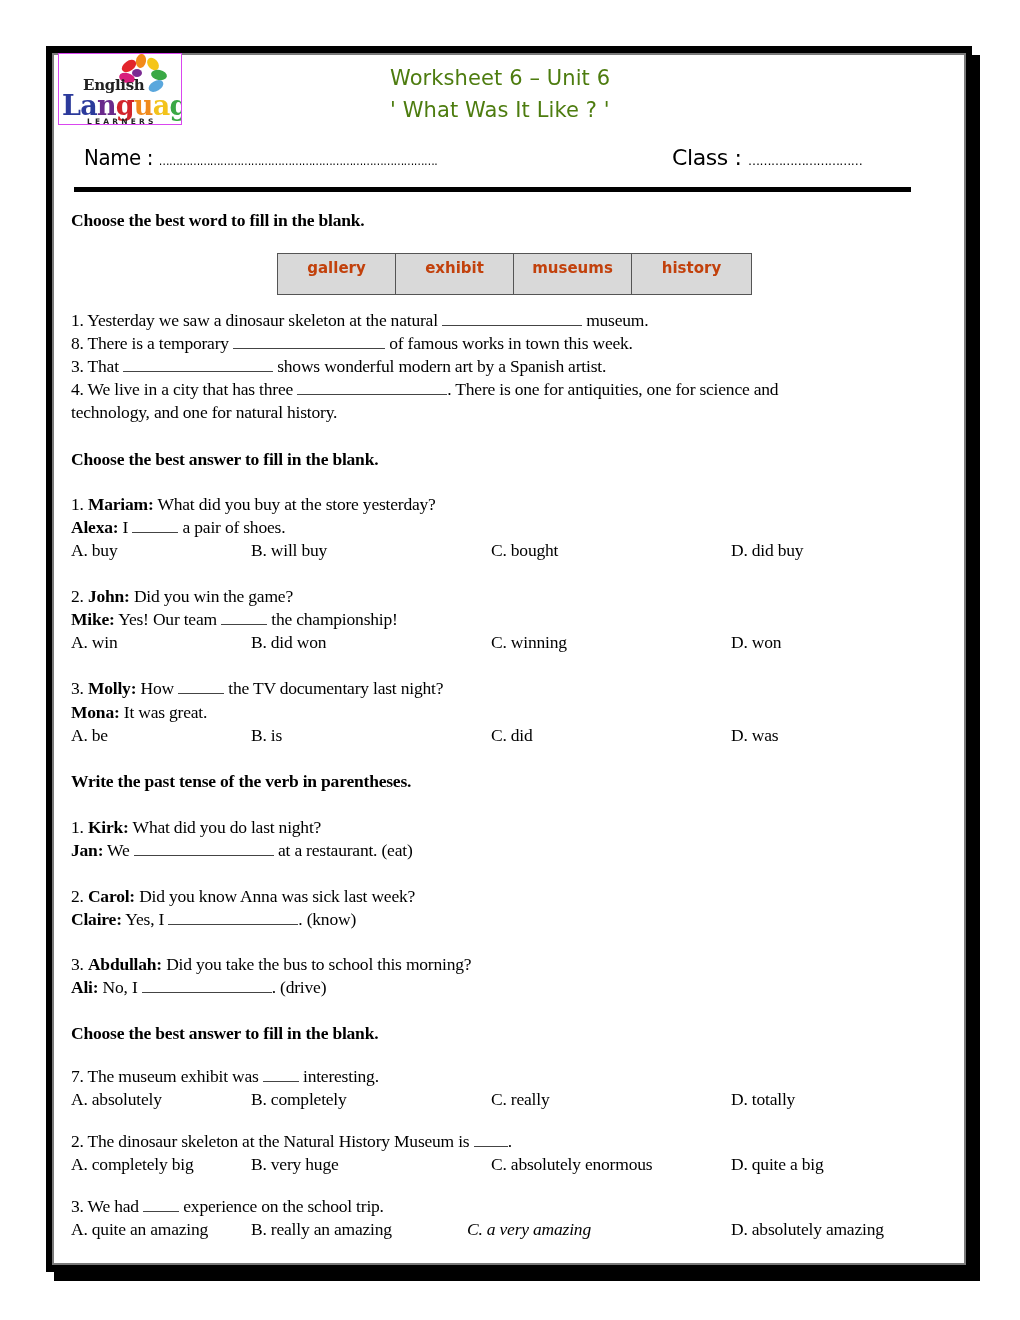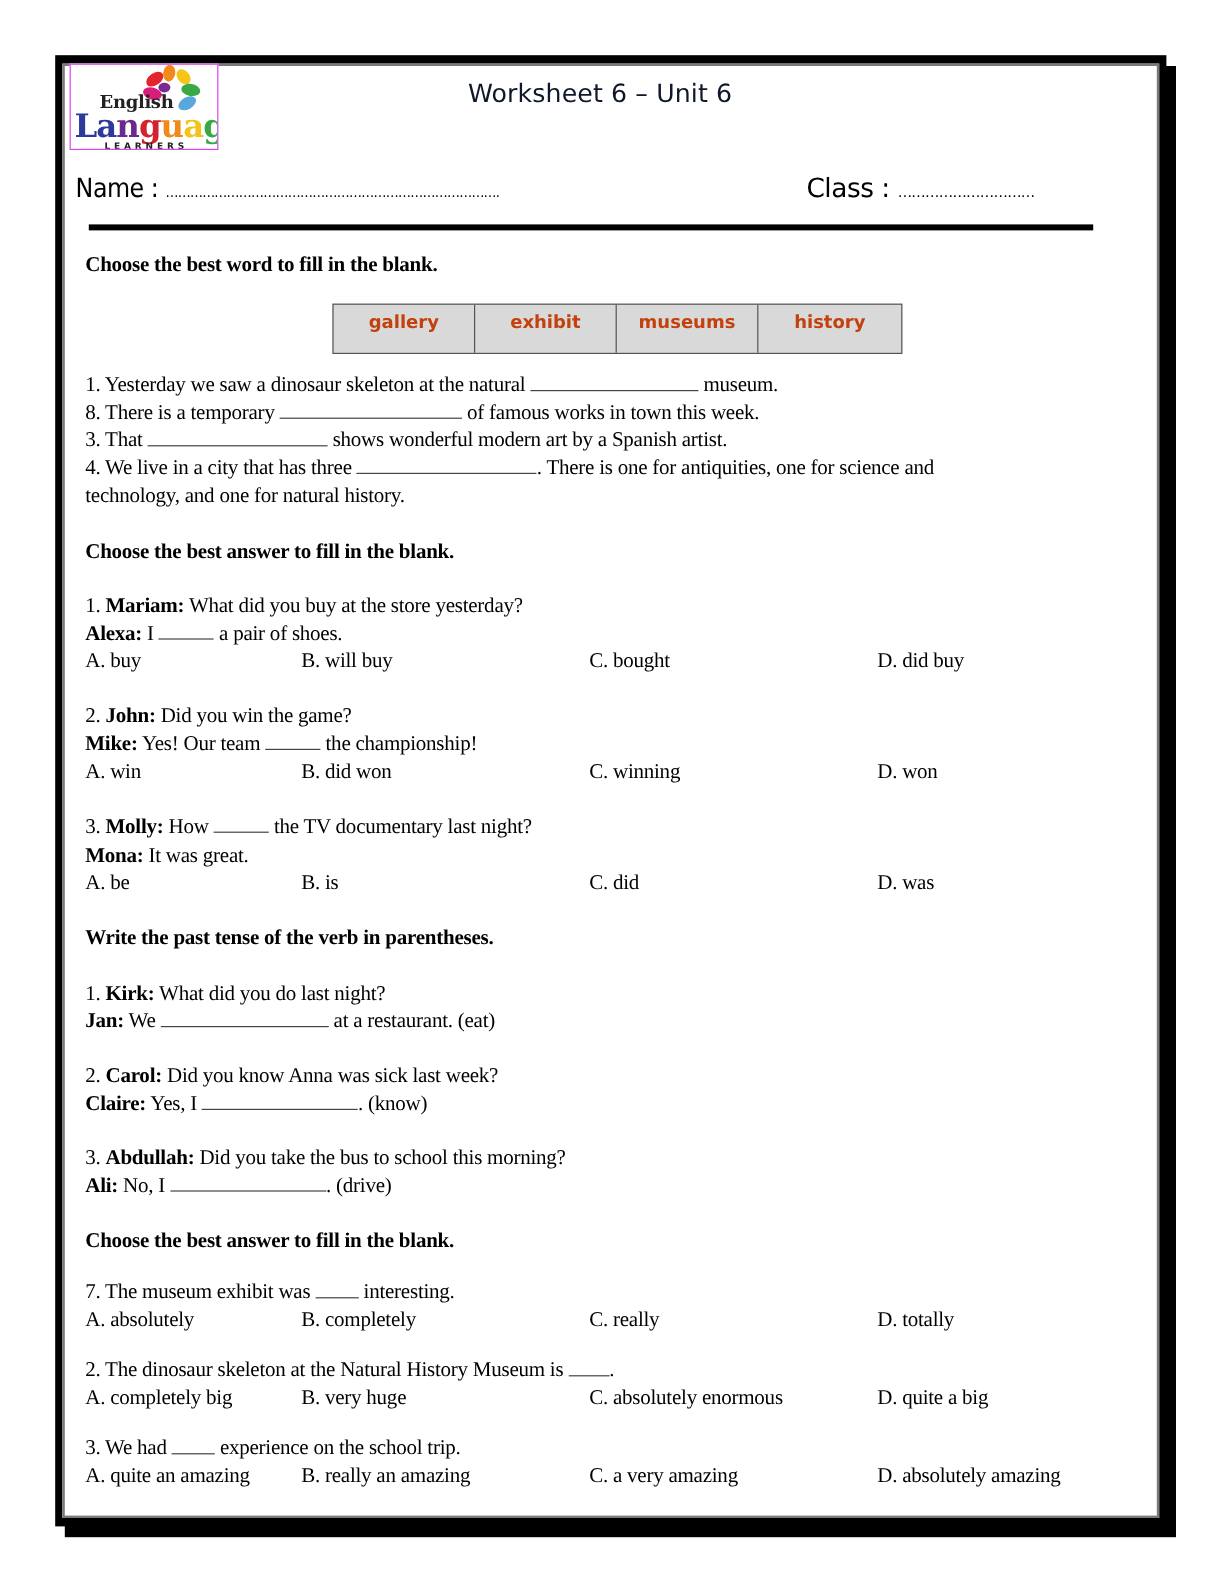--- a/index.html
+++ b/index.html
@@ -19,23 +19,23 @@
   .logo svg { position: absolute; left: 0; top: 0; }
   .logo-english { position: absolute; left: 24px; top: 22px; font-family: "DejaVu Serif", serif;
                   font-weight: bold; font-size: 15px; color: #222; letter-spacing: -0.3px; }
   .logo-language { position: absolute; left: 3px; top: 36px; font-family: "DejaVu Serif", serif;
                    font-weight: bold; font-size: 27px; letter-spacing: -0.8px; white-space: nowrap; }
   .logo-learners { position: absolute; left: 28px; top: 63px; font-family: "DejaVu Sans", sans-serif;
                    font-size: 7.5px; letter-spacing: 3.2px; color: #222; font-weight: bold; }
 
   
   .title { position: absolute; left: 390px; top: 62px; font-family: "DejaVu Sans", sans-serif;
-           font-size: 21px; line-height: 32px; color: #0f172a; letter-spacing: 0.1px; }
+           font-size: 21px; line-height: 32px; color: #4d7c0f; letter-spacing: 0.1px; }
   .title div { white-space: nowrap; }
-  .name-line { position: absolute; left: 63px; top: 145px; font-family: "DejaVu Sans Condensed", "DejaVu Sans", sans-serif;
+  .name-line { position: absolute; left: 84px; top: 145px; font-family: "DejaVu Sans Condensed", "DejaVu Sans", sans-serif;
                font-size: 22px; white-space: nowrap; letter-spacing: -0.4px; }
   .class-line { position: absolute; left: 672px; top: 145px; font-family: "DejaVu Sans", sans-serif;
                 font-size: 22px; white-space: nowrap; letter-spacing: -0.4px; }
   .dots { font-size: 12px; letter-spacing: -0.6px; }
   .header-rule { position: absolute; left: 74px; top: 187px; width: 837px; height: 5px; background: #000; }
 
   
   .t { position: absolute; font-size: 17.5px; line-height: 23px; white-space: nowrap; letter-spacing: -0.2px; }
   .t b { font-weight: bold; }
   .heading { font-weight: bold; }
@@ -70,20 +70,21 @@
       <ellipse cx="-6" cy="-3" rx="5" ry="4" fill="#7a2a92"></ellipse>
     </g>
   </svg>
   <div class="logo-english">English</div>
   <div class="logo-language" id="logo-language"><span style="color: rgb(43, 58, 155);">L</span><span style="color: rgb(43, 58, 155);">a</span><span style="color: rgb(106, 42, 140);">n</span><span style="color: rgb(210, 36, 44);">g</span><span style="color: rgb(240, 138, 28);">u</span><span style="color: rgb(243, 195, 27);">a</span><span style="color: rgb(58, 168, 69);">g</span><span style="color: rgb(47, 143, 208);">e</span></div>
   <div class="logo-learners">LEARNERS</div>
 </div>
 
 <div class="title">
   <div>Worksheet 6 – Unit 6</div>
+  <div>' What Was It Like ? '</div>
 </div>
 
 <div class="name-line">
   <span>Name :</span>
   <span class="dots">……………………………………………………………………….</span>
 </div>
 <div class="class-line">
   <span>Class :</span>
   <span class="dots">…………………………</span>
 </div>
@@ -186,14 +187,14 @@
 <div class="opt" style="left:71px; top:1153px;">A. completely big</div>
 <div class="opt" style="left:251px; top:1153px;">B. very huge</div>
 <div class="opt" style="left:491px; top:1153px;">C. absolutely enormous</div>
 <div class="opt" style="left:731px; top:1153px;">D. quite a big</div>
 
 <div class="t" style="left:71px; top:1195px;">
   <span>3. We had </span><span class="blank" style="width:36px"></span><span> experience on the school trip.</span>
 </div>
 <div class="opt" style="left:71px; top:1218px;">A. quite an amazing</div>
 <div class="opt" style="left:251px; top:1218px;">B. really an amazing</div>
-<div class="opt" style="left:491px; top:1218px;">C. a very amazing</div>
+<div class="opt" style="left:467px; top:1218px;font-style:italic;">C. a very amazing</div>
 <div class="opt" style="left:731px; top:1218px;">D. absolutely amazing</div>
 
 </body></html>

